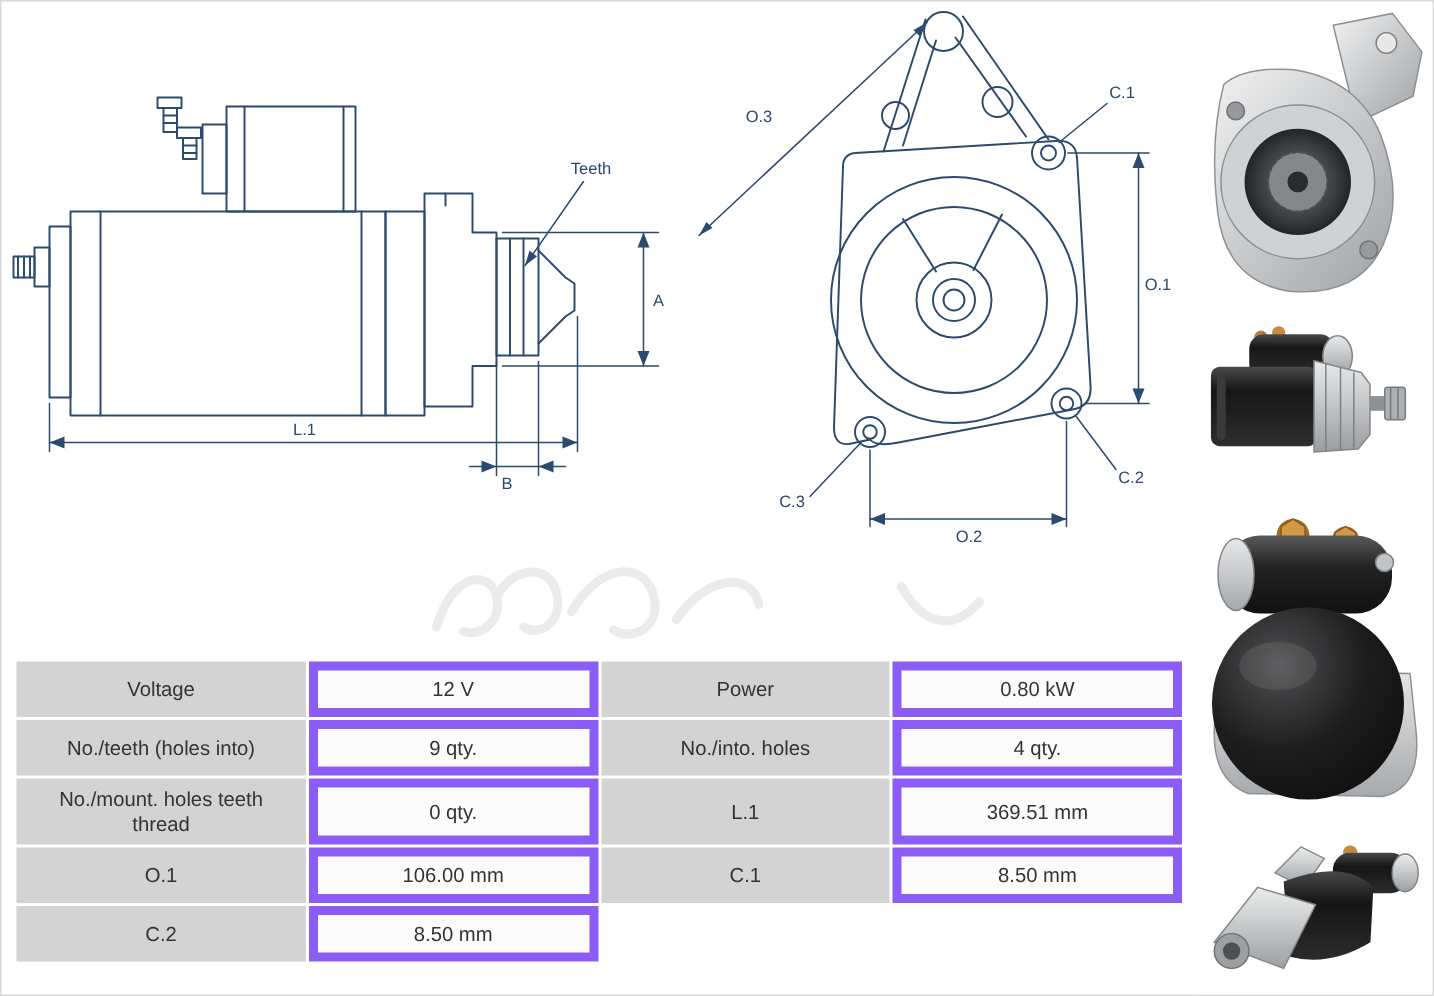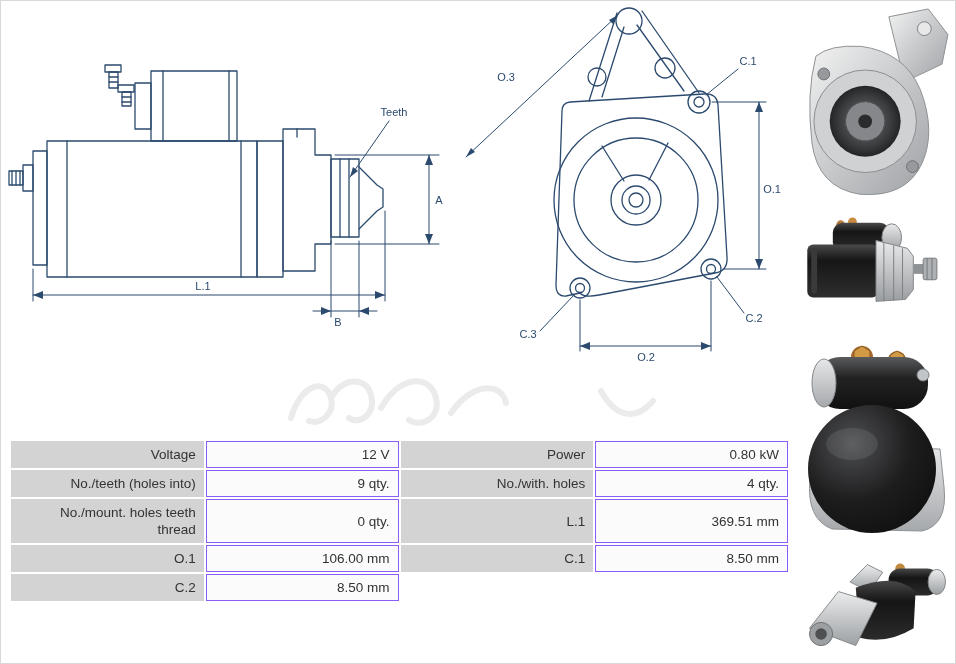--- a/index.html
+++ b/index.html
@@ -19,24 +19,24 @@
   .dtxt { fill:var(--drawing-line,#2b4a6e); font-size:11px;
           font-family:"Liberation Sans",sans-serif; text-anchor:middle; }
   .watermark { position:absolute; left:270px; top:362px; width:400px; height:75px; opacity:.4; }
   .watermark path { stroke:#cfcfcf; stroke-width:6; fill:none; stroke-linecap:round; }
   
   .spec-table {
     position:absolute; left:8px; top:438px; width:781px;
     border-collapse:separate; border-spacing:2px; table-layout:fixed;
     font-size:13.5px; color:var(--table-text,#333);
   }
-  .spec-table td { text-align:right; vertical-align:middle; line-height:17px; }
+  .spec-table td { text-align:center; vertical-align:middle; line-height:17px; }
   .spec-table td.lbl { background:var(--table-label-bg,#d3d3d3); padding:5px 8px; }
   .spec-table td.val { background:var(--table-value-bg,#fbfbfb);
-                       border:1px solid #8b5cf6; padding:4px 8px; }
+                       border:6px solid #8b5cf6; padding:4px 8px; }
   .spec-table td.blank { background:transparent; border:none; }
   
   .photos { position:absolute; left:796px; top:0; width:160px; height:664px; background:#fff; }
   .photo  { position:absolute; left:0; width:160px; }
   .photo svg { display:block; width:100%; height:100%; }
   .photo-1 { top:4px;   height:202px; }
   .photo-2 { top:212px; height:108px; }
   .photo-3 { top:328px; height:220px; }
   .photo-4 { top:552px; height:108px; }
 </style>
@@ -185,21 +185,21 @@
     <tbody>
       <tr>
         <td class="lbl">Voltage</td>
         <td class="val">12 V</td>
         <td class="lbl">Power</td>
         <td class="val">0.80 kW</td>
       </tr>
       <tr>
         <td class="lbl">No./teeth (holes into)</td>
         <td class="val">9 qty.</td>
-        <td class="lbl">No./with. holes</td>
+        <td class="lbl">No./into. holes</td>
         <td class="val">4 qty.</td>
       </tr>
       <tr>
         <td class="lbl">No./mount. holes teeth thread</td>
         <td class="val">0 qty.</td>
         <td class="lbl">L.1</td>
         <td class="val">369.51 mm</td>
       </tr>
       <tr>
         <td class="lbl">O.1</td>

